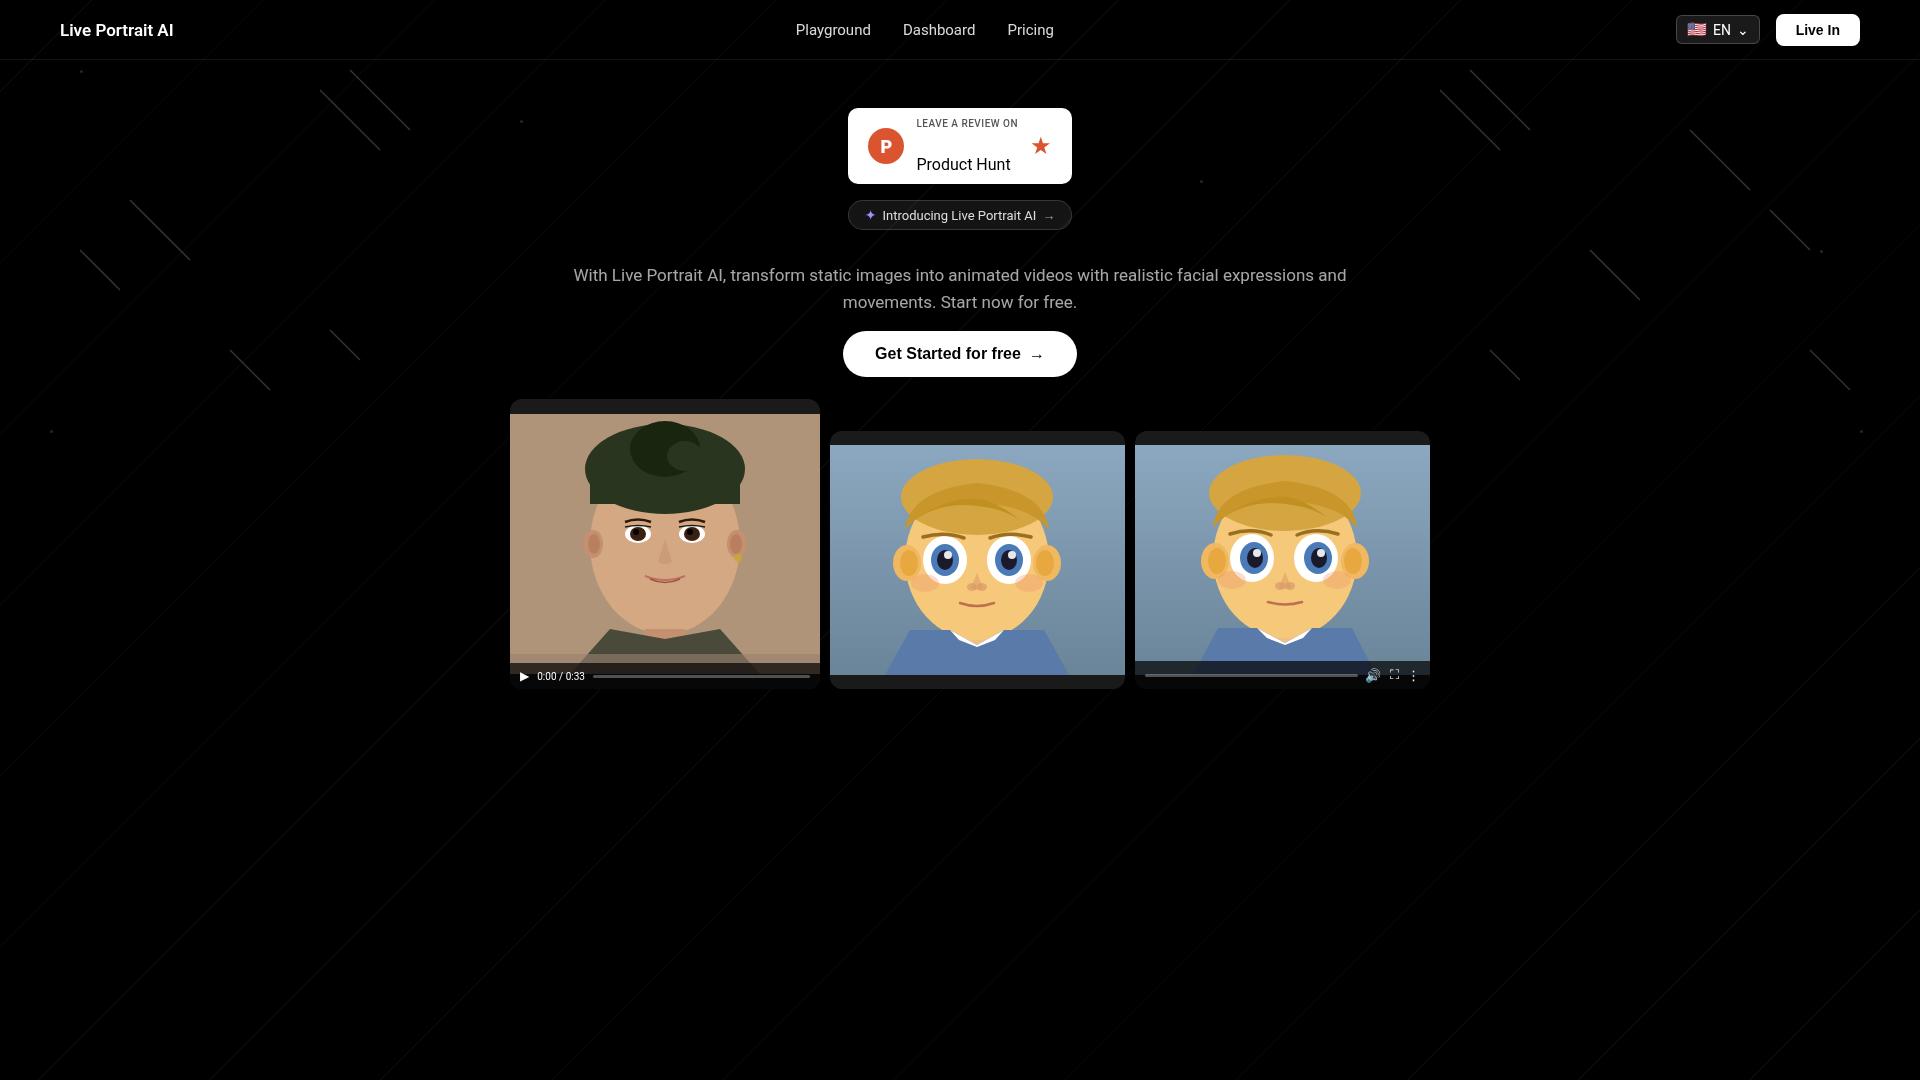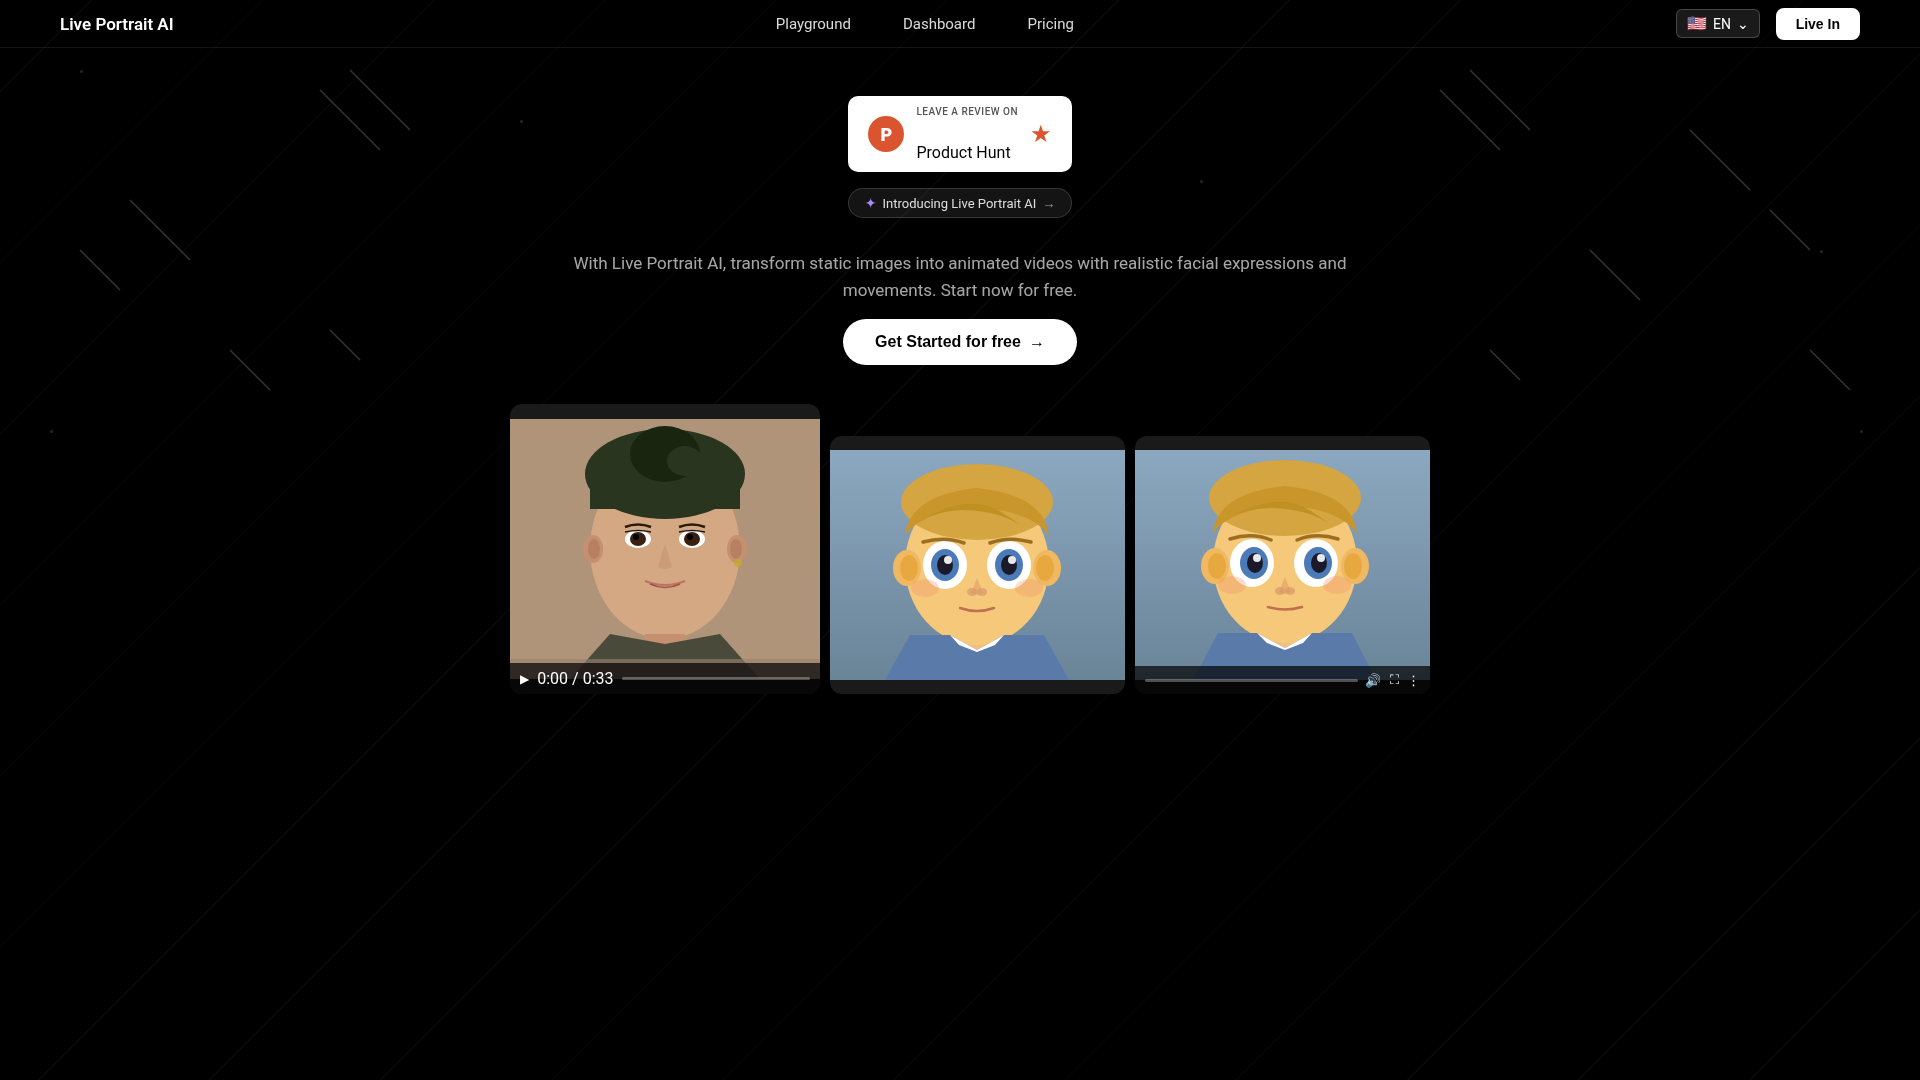--- a/index.html
+++ b/index.html
@@ -37,34 +37,34 @@
     }
 
     
     nav {
       position: relative;
       z-index: 10;
       display: flex;
       align-items: center;
       justify-content: space-between;
       padding: 0 60px;
-      height: 48px;
+      height: 60px;
       border-bottom: 1px solid rgba(255,255,255,0.08);
     }
 
     .nav-logo {
       font-size: 17px;
       font-weight: 600;
       color: #fff;
       white-space: nowrap;
     }
 
     .nav-links {
       display: flex;
-      gap: 52px;
+      gap: 32px;
       align-items: center;
     }
 
     .nav-link {
       font-size: 15px;
       color: rgba(255,255,255,0.85);
       text-decoration: none;
       cursor: pointer;
     }
 
@@ -224,21 +224,21 @@
       align-items: center;
       gap: 8px;
       background: #fff;
       color: #000;
       border: none;
       border-radius: 999px;
       padding: 14px 32px;
       font-size: 16px;
       font-weight: 600;
       cursor: pointer;
-      margin-bottom: 39px;
+      margin-bottom: 22px;
     }
 
     
     .video-section {
       display: flex;
       gap: 0;
       align-items: flex-end;
       width: 900px;
       position: relative;
     }
@@ -296,21 +296,21 @@
       gap: 8px;
     }
 
     .ctrl-play {
       font-size: 12px;
       color: #fff;
       cursor: pointer;
     }
 
     .ctrl-time {
-      font-size: 16px;
+      font-size: 10px;
       color: #fff;
       white-space: nowrap;
       text-align: center;
     }
 
     .ctrl-progress {
       flex: 1;
       height: 3px;
       background: rgba(255,255,255,0.3);
       border-radius: 2px;

